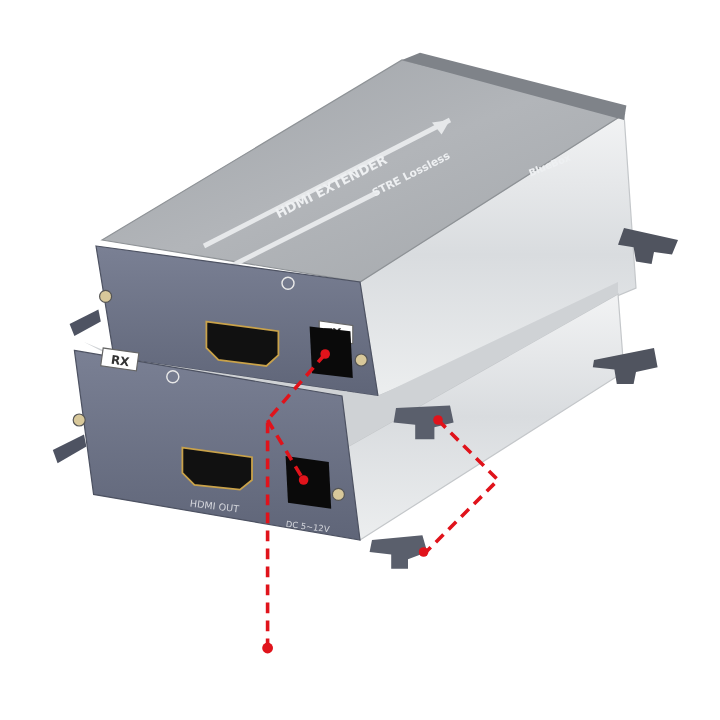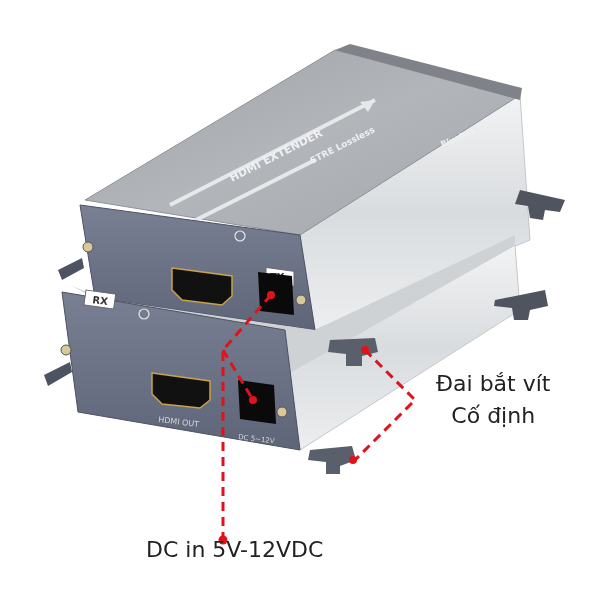--- a/index.html
+++ b/index.html
@@ -105,18 +105,13 @@
       <polyline points="271,295 223,350 223,540"></polyline>
       <line x1="223" y1="350" x2="253" y2="400"></line>
 
       <polyline points="365,350 415,400 355,460"></polyline>
     </g>
     <circle cx="223" cy="540" r="4.5" fill="#e0131b"></circle>
     <circle cx="365" cy="350" r="4" fill="#e0131b"></circle>
     <circle cx="353" cy="460" r="4" fill="#e0131b"></circle>
   </svg>
 
-  <div class="label label-bracket">
-    <div>Đai bắt vít</div>
-    <div>Cố định</div>
-  </div>
-  <div class="label label-dc">DC in 5V-12VDC</div>
 </div>
 
 </body></html>

